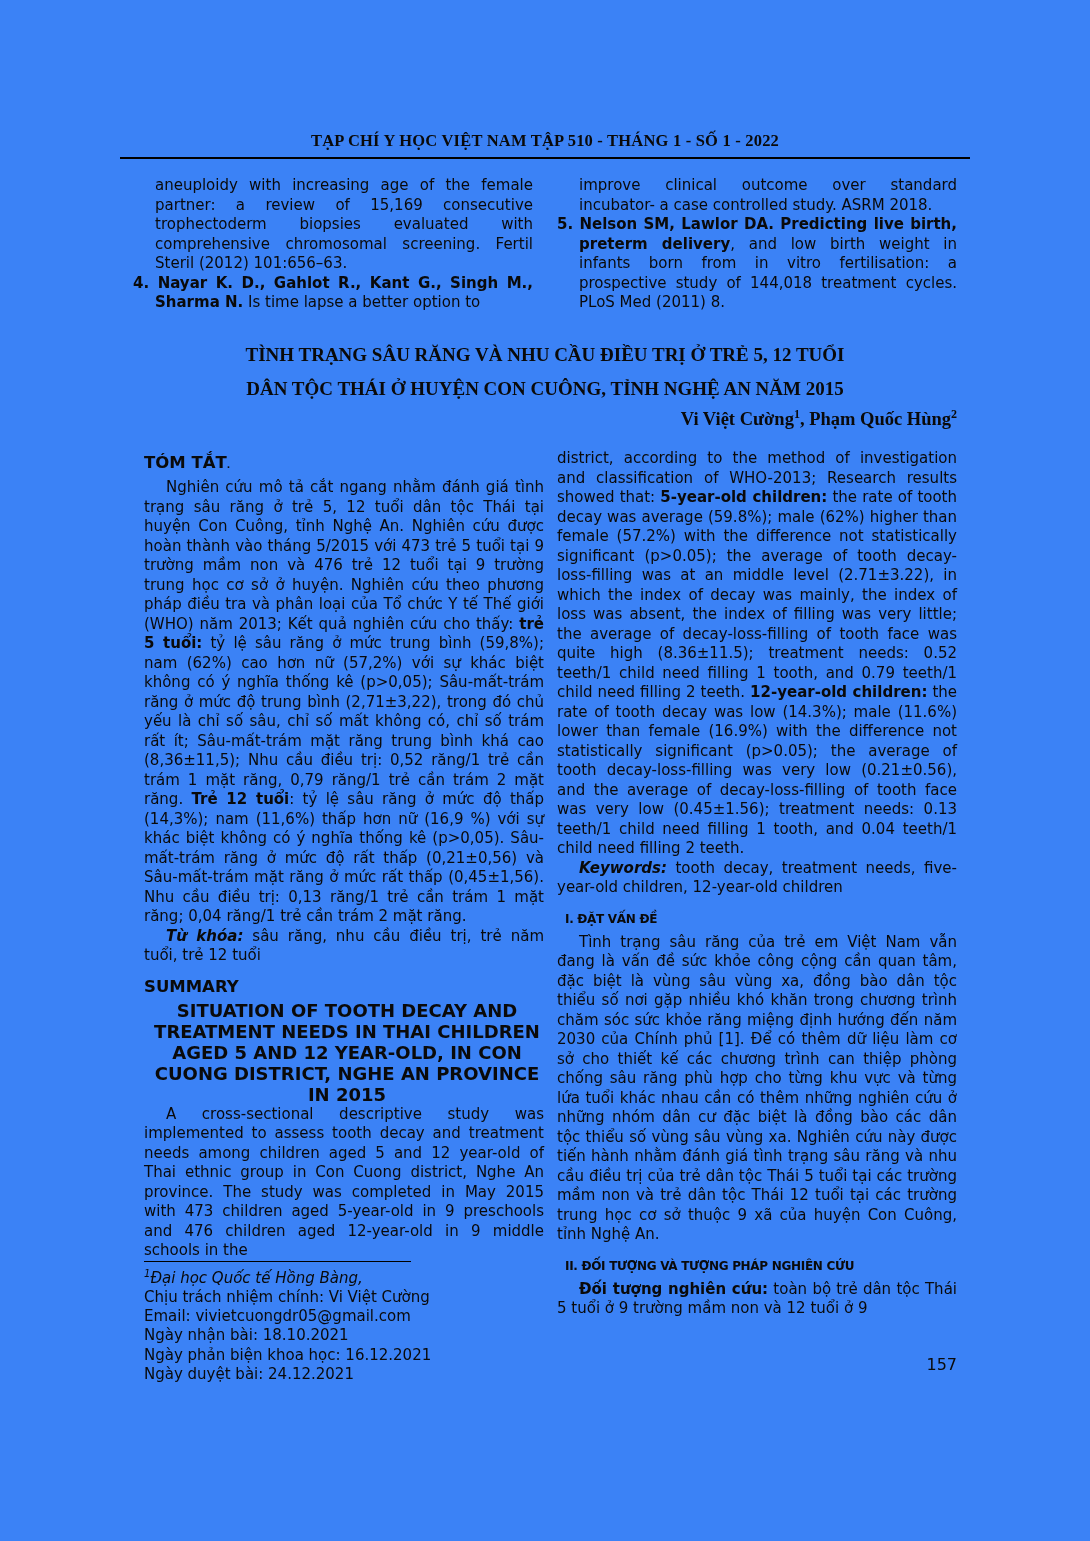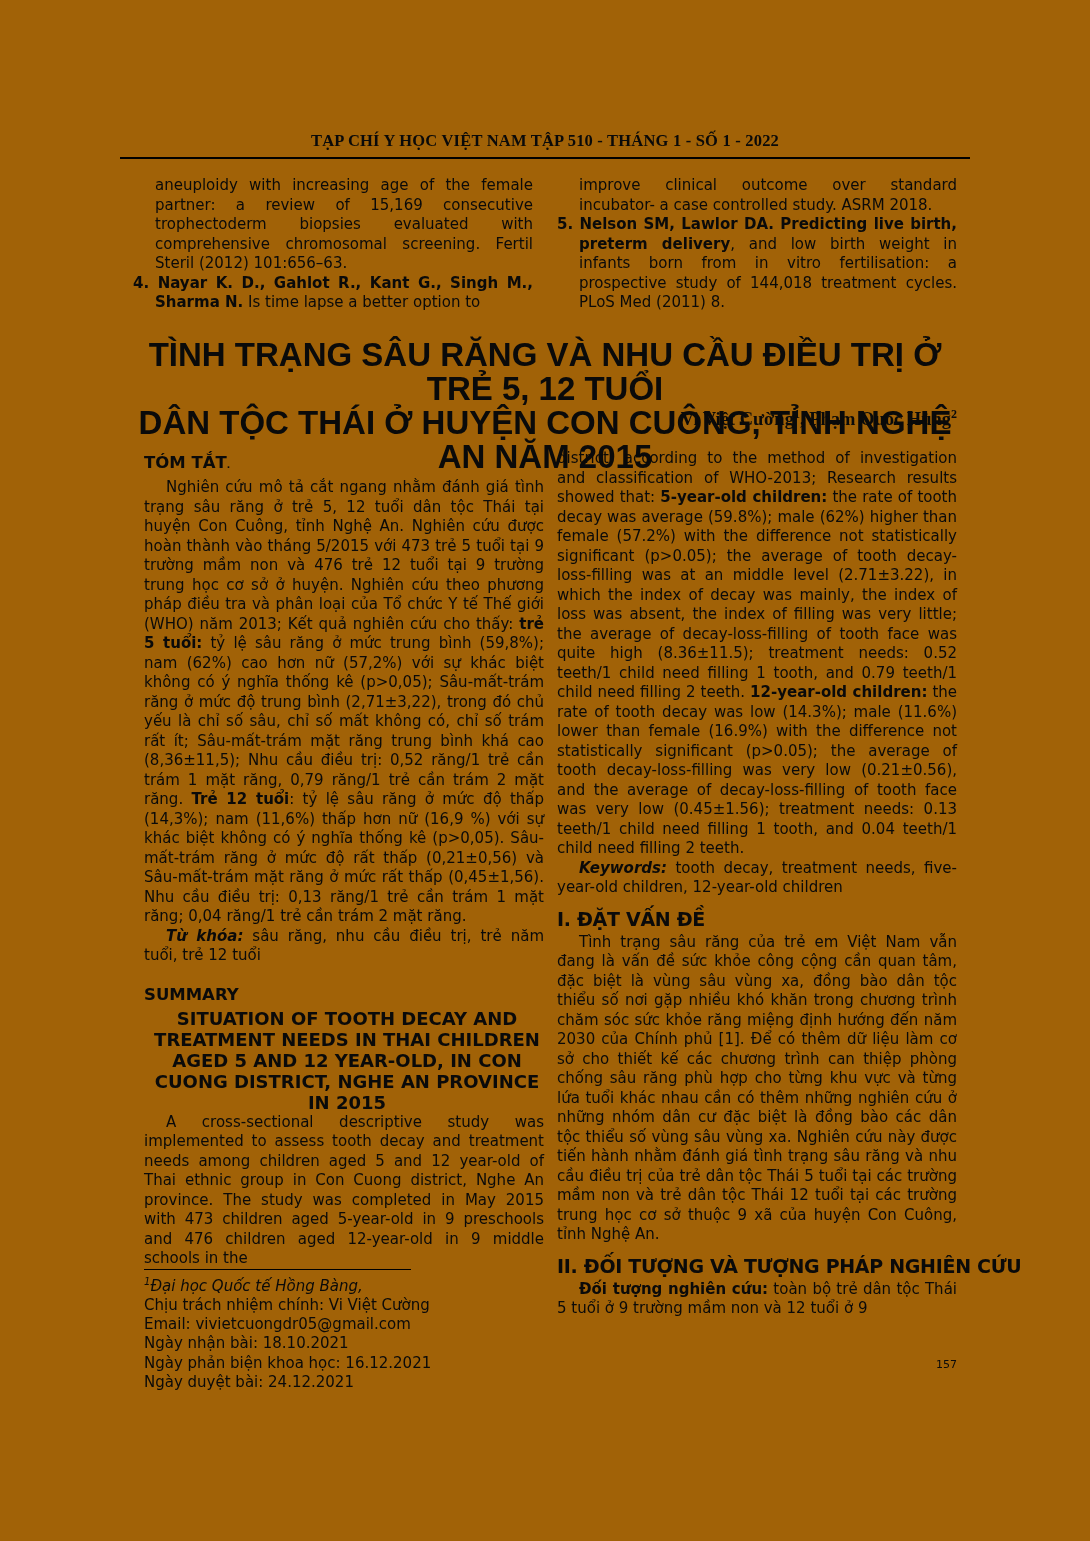--- a/index.html
+++ b/index.html
@@ -1,54 +1,54 @@
 <!DOCTYPE html>
 <html lang="vi"><head>
 <meta charset="utf-8">
 <style>
   html,body{margin:0;padding:0;background:#e8e8e8;}
-  .page{position:relative;width:1090px;height:1541px;background:#a16207;color:#0a0a0a;
+  .page{position:relative;width:1090px;height:1541px;background:#3b82f6;color:#0a0a0a;
         font-family:"DejaVu Sans",sans-serif;font-size:15px;line-height:19.5px;overflow:hidden;}
   
   .journal-header{position:absolute;left:120px;top:131px;width:850px;text-align:center;
         border-bottom:2px solid #000;padding-bottom:6px;}
   .journal-title{font-family:"Liberation Serif",serif;font-weight:bold;font-size:16.5px;letter-spacing:.2px;}
   
   .col{width:400px;}
   .refs-left{position:absolute;left:133px;top:176px;}
   .refs-right{position:absolute;left:557px;top:176px;}
   p{margin:0;text-align:justify;}
   .ref-cont{padding-left:22px;}
   .ref-item{padding-left:22px;text-indent:-22px;}
   .ref-num{font-weight:bold;}
   
   .title-block{position:absolute;left:133px;top:338px;width:824px;text-align:center;}
-  .main-title{font-family:Liberation Sans, sans-serif;font-weight:bold;font-size:33px;line-height:34px;margin:0;}
+  .main-title{font-family:Liberation Serif, serif;font-weight:bold;font-size:19px;line-height:34px;margin:0;}
   .authors{position:absolute;left:133px;top:410px;width:824px;text-align:right;
         font-family:"Liberation Serif",serif;font-weight:bold;font-size:18.5px;}
   .authors sup{font-size:12px;}
   
   .body-left{position:absolute;left:144px;top:452px;}
   .body-right{position:absolute;left:557px;top:449px;}
   .sec-h{font-size:16.5px;font-weight:bold;margin:0 0 2px 0;text-align:left;line-height:22px;}
   .sec-h .h-dot{font-size:9px;}
-  .sec-h1{font-size:19px;font-weight:bold;margin:10px 0 3px 0;text-align:left;line-height:22px;
+  .sec-h1{font-size:12px;font-weight:bold;margin:10px 0 3px 8px;text-align:left;line-height:22px;
         letter-spacing:-0.3px;white-space:nowrap;}
   .ind{text-indent:22px;}
-  .mt{margin-top:18px;}
+  .mt{margin-top:10px;}
   .en-title{font-weight:bold;font-size:18px;line-height:21px;text-align:center;margin-left:6px;}
   .b{font-weight:bold;}
   .i{font-style:italic;}
   sup{font-size:10px;line-height:0;}
   
   .footnote{margin-top:0;}
   .fn-rule{width:267px;border-top:1.6px solid #000;margin-bottom:7px;}
   .fn-line{text-align:left;line-height:19.3px;}
   
-  .page-number{position:absolute;right:133px;top:1355px;font-size:11px;}
+  .page-number{position:absolute;right:133px;top:1355px;font-size:16px;}
 </style>
 </head>
 <body>
 
 <div class="page">
 
   <header class="journal-header">
     <div class="journal-title">TẠP CHÍ Y HỌC VIỆT NAM TẬP 510 - THÁNG 1 - SỐ 1 - 2022</div>
   </header>
 

